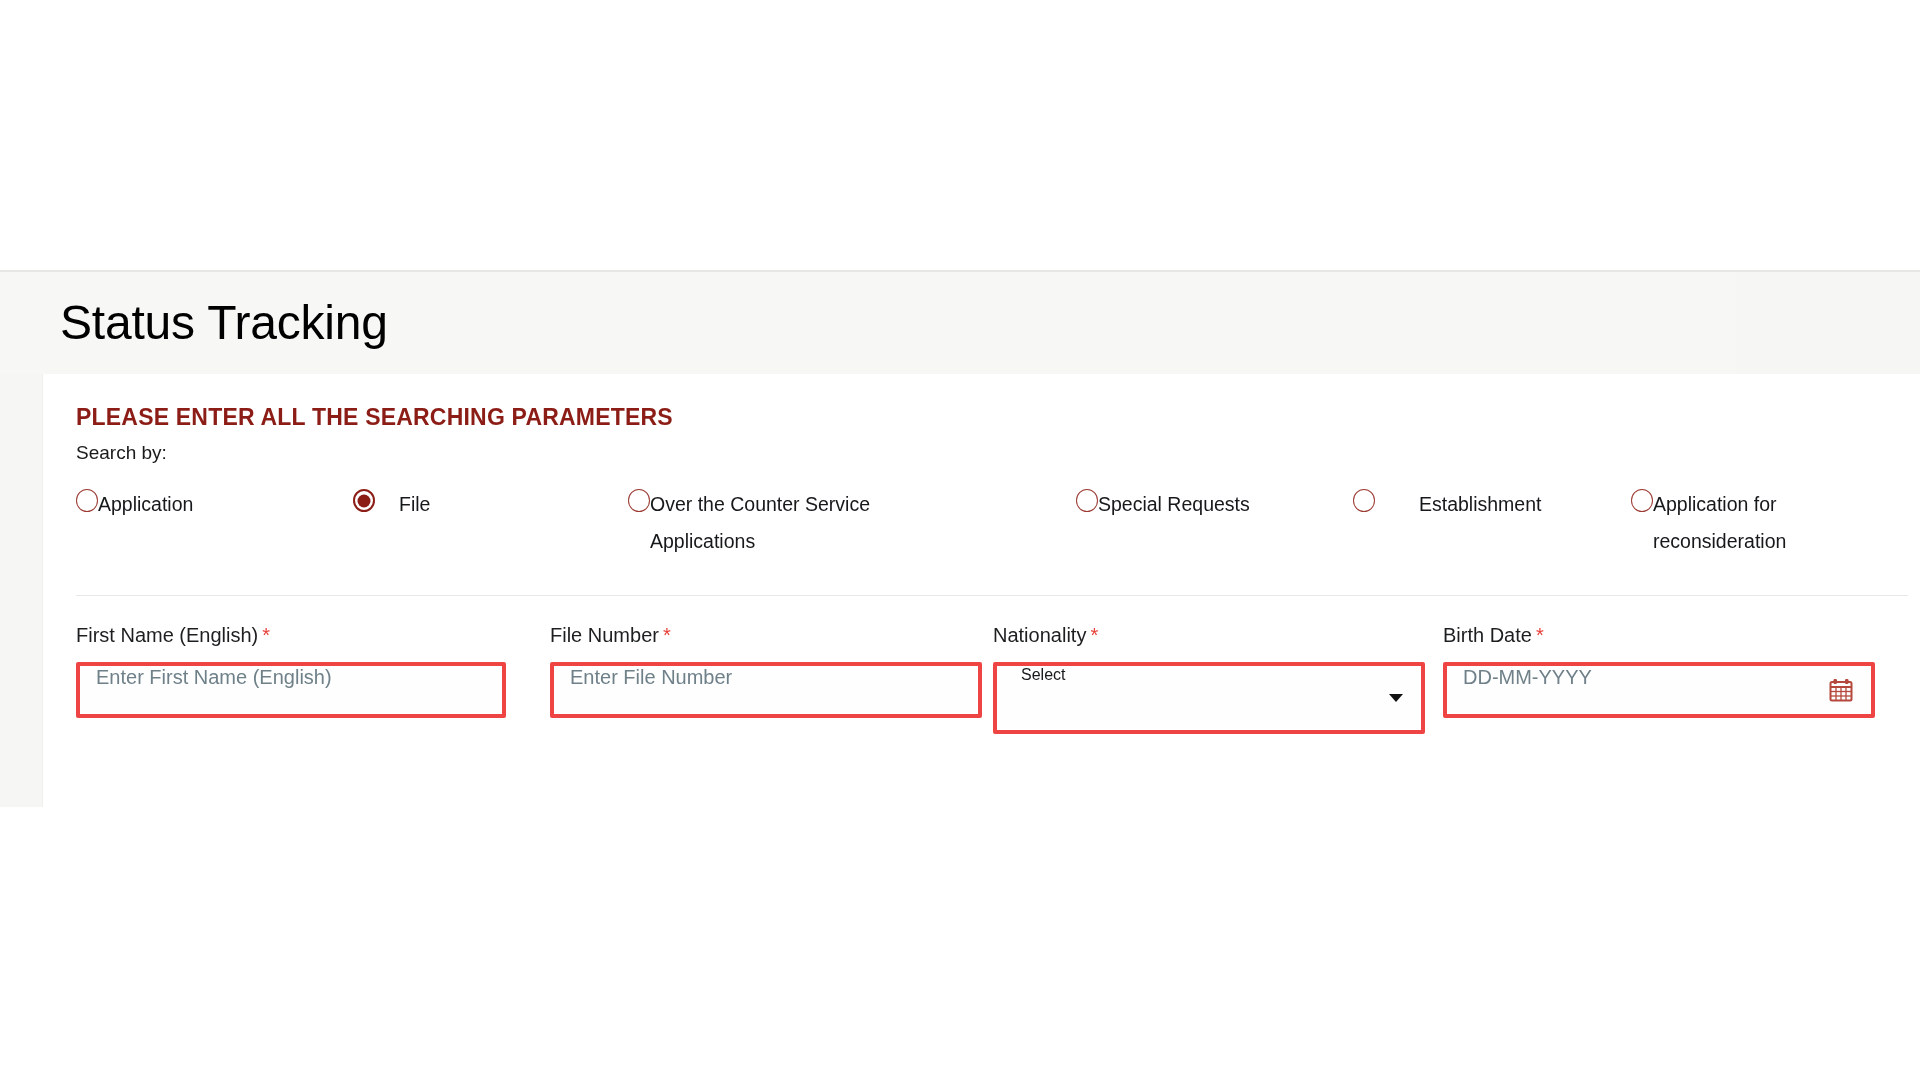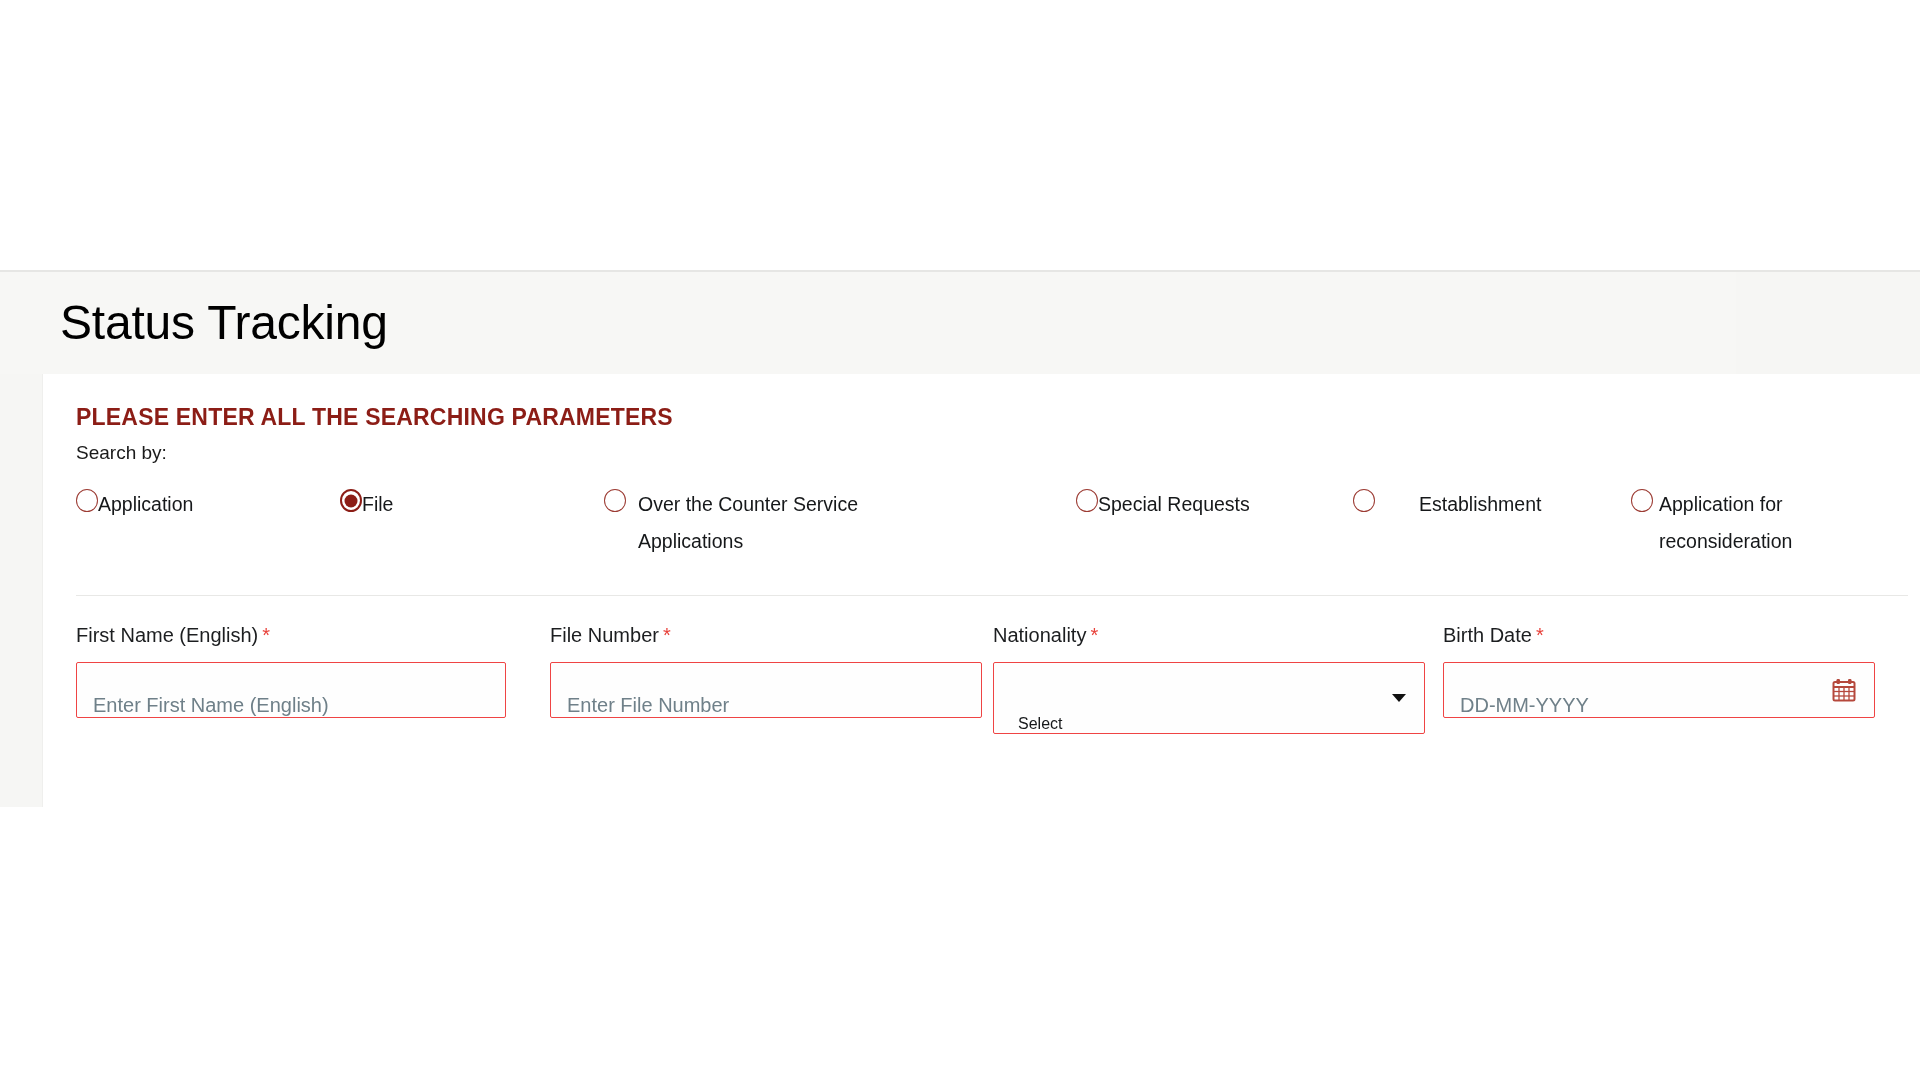--- a/index.html
+++ b/index.html
@@ -155,25 +155,25 @@
   }
   .req-star {
     color: #e8413a;
     font-size: 20px;
     margin-left: 4px;
   }
   .field-control {
     position: relative;
     margin-top: 14px;
     background: #fefefe;
-    border: 1px solid #ef4444;
+    border: 4px solid #ef4444;
     border-radius: 2px;
     height: 56px;
     display: flex;
-    align-items: flex-end;
+    align-items: flex-start;
   }
   .field-control.tall { height: 72px; }
   .placeholder {
     padding-left: 16px;
     font-size: 20px;
     color: #6f8089;
     white-space: nowrap;
   }
   .select-value {
     padding-left: 24px;
@@ -229,41 +229,41 @@
 
     <div id="search-by-label">Search by:</div>
 
     <div id="radio-row">
 
       <div class="radio-option w-app" style="left:0px;">
         <span class="radio-circle"></span>
         <span class="radio-label">Application</span>
       </div>
 
-      <div class="radio-option w-file checked" style="left:264px;">
+      <div class="radio-option w-file checked" style="left:277px;gap:24px;">
         <span class="radio-circle"></span>
         <span class="radio-label">File</span>
       </div>
 
-      <div class="radio-option w-otc" style="left:528px;gap:12px;">
+      <div class="radio-option w-otc" style="left:552px;">
         <span class="radio-circle"></span>
         <span class="radio-label">Over the Counter Service Applications</span>
       </div>
 
       <div class="radio-option w-spec" style="left:1000px;">
         <span class="radio-circle"></span>
         <span class="radio-label">Special Requests</span>
       </div>
 
       <div class="radio-option w-est" style="left:1277px;">
         <span class="radio-circle"></span>
         <span class="radio-label">Establishment</span>
       </div>
 
-      <div class="radio-option w-recon" style="left:1555px;gap:6px;">
+      <div class="radio-option w-recon" style="left:1555px;">
         <span class="radio-circle"></span>
         <span class="radio-label">Application for reconsideration</span>
       </div>
 
     </div>
 
     <div id="form-divider"></div>
 
     <div id="fields-row">
 

